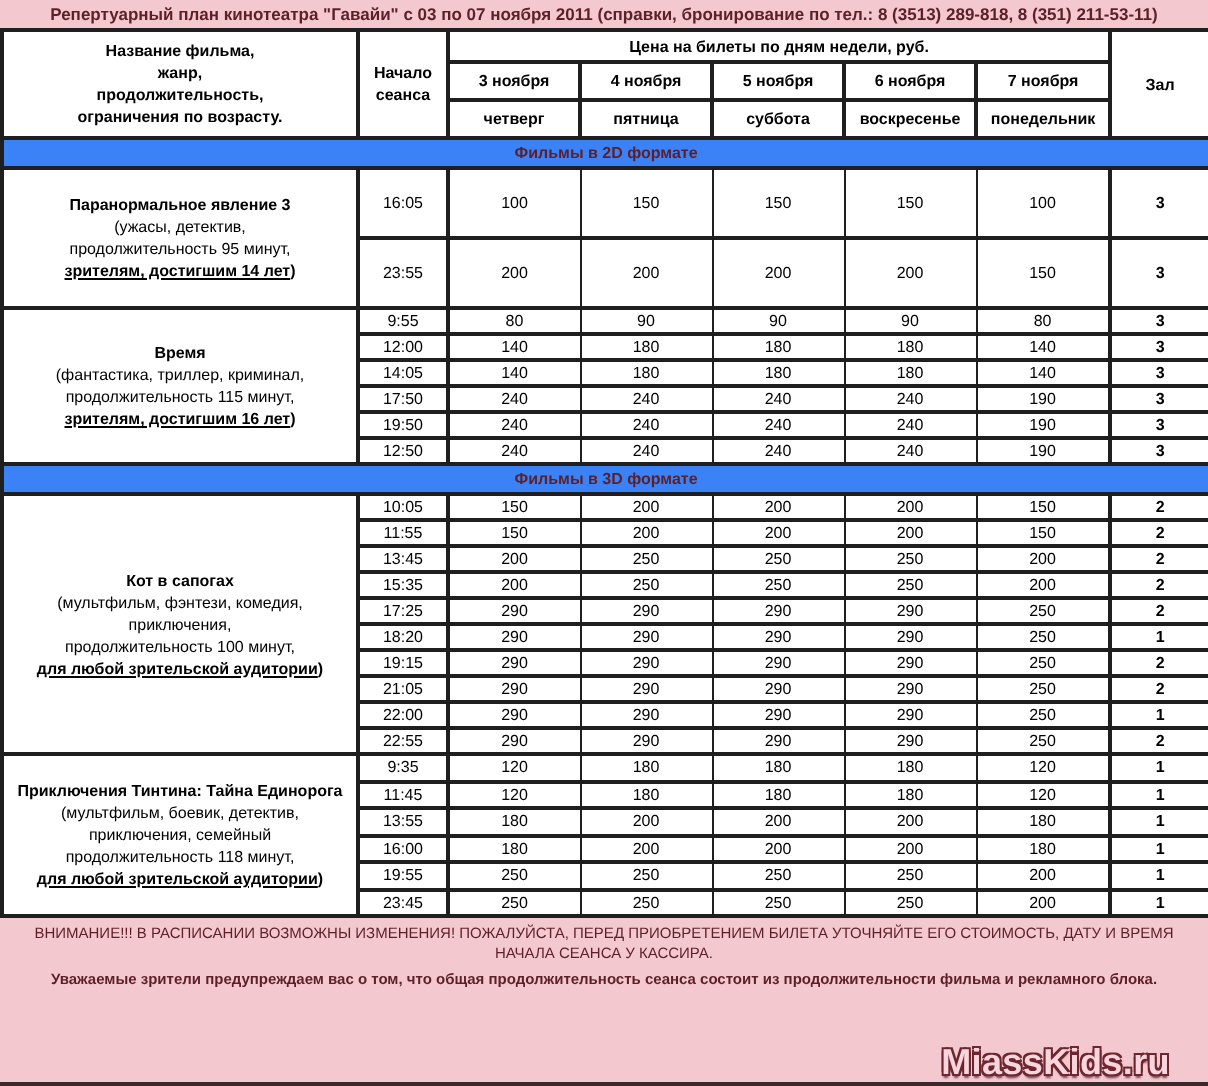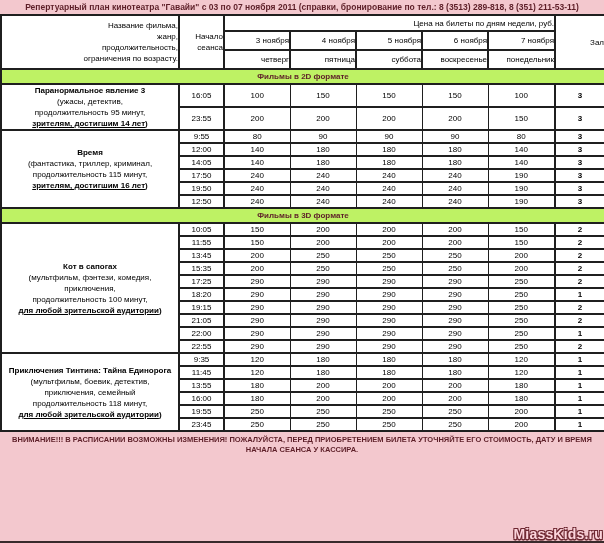--- a/index.html
+++ b/index.html
@@ -30,68 +30,67 @@
   }
   th, td {
     border:1px solid #1f1f1f;
     padding:0;
     text-align:center;
     vertical-align:middle;
     font-size:8px;
     overflow:hidden;
   }
   thead th {
-    font-weight:normal;
+    font-weight:bold;
     border-width:2px;
     line-height:11px;
-    text-align:right;
   }
   thead tr.price-title-row { height:16px; }
   thead tr.date-row { height:19px;margin-left:20px; }
   thead tr.weekday-row { height:19px; }
   .film-h, .time-h { white-space:pre-line; }
   tbody td { border-top-width:2px; border-bottom-width:2px; }
   tr.band-row td {
-    background:#bef264;
+    background:#3b82f6;
     color:#5d1f28;
     font-weight:bold;
     height:13px;
     border-width:2px;
   }
   tr.time-row { height:13px; }
   td.film-cell {
     border-left-width:2px; border-right-width:2px;
-    padding:0 2px;
+    padding:12px 2px;
     line-height:11px;
   }
   td.time-cell { border-left-width:2px; border-right-width:2px;text-align:center; }
   td.hall-cell { border-left-width:2px; border-right-width:2px; font-weight:bold; }
   .film-title { font-weight:bold; }
   .film-line { font-weight:normal;text-align:center; }
   .film-restriction { font-weight:bold; }
   .film-restriction .u { text-decoration:underline;margin-top:13px; }
   .attention {
     padding:3px 8px 2px 8px;
     text-align:center;
-    font-size:7.5px; font-weight:bold;
+    font-size:7.5px; font-weight:normal;
     line-height:9.5px;
     color:#5d1f28;
   }
   .footer-row {
     height:13px; line-height:13px;
     text-align:center;
     font-size:7.5px; font-weight:bold;
     color:#5d1f28;
     white-space:nowrap;
     overflow:visible;
   }
   .watermark {
     position:absolute;
-    right:1px; bottom:-1px;
-    font-size:14px; font-weight:bold;
+    right:19px; bottom:-1px;
+    font-size:18px; font-weight:bold;
     color:#fbd5dc;
     text-shadow:
       -1px -1px 0 #6d2630,
        1px -1px 0 #6d2630,
       -1px  1px 0 #6d2630,
        1px  1px 0 #6d2630,
        0 2px 1px rgba(70,15,20,.65);
     letter-spacing:0.2px;
   }
 </style>
@@ -385,15 +384,18 @@
           <td class="price-cell">250</td>
           <td class="price-cell">250</td>
           <td class="price-cell">200</td>
           <td class="hall-cell">1</td>
         </tr>
       </tbody>
   </table>
 
   <div class="attention">ВНИМАНИЕ!!! В РАСПИСАНИИ ВОЗМОЖНЫ ИЗМЕНЕНИЯ! ПОЖАЛУЙСТА, ПЕРЕД ПРИОБРЕТЕНИЕМ БИЛЕТА УТОЧНЯЙТЕ ЕГО СТОИМОСТЬ, ДАТУ И ВРЕМЯ НАЧАЛА СЕАНСА У КАССИРА.</div>
 
+  <div class="footer-row">
+    <span>Уважаемые зрители предупреждаем вас о том, что общая продолжительность сеанса состоит из продолжительности фильма и рекламного блока.</span>
+  </div>
 
   <span class="watermark">MiassKids.ru</span>
 </div>
 
 </body></html>

